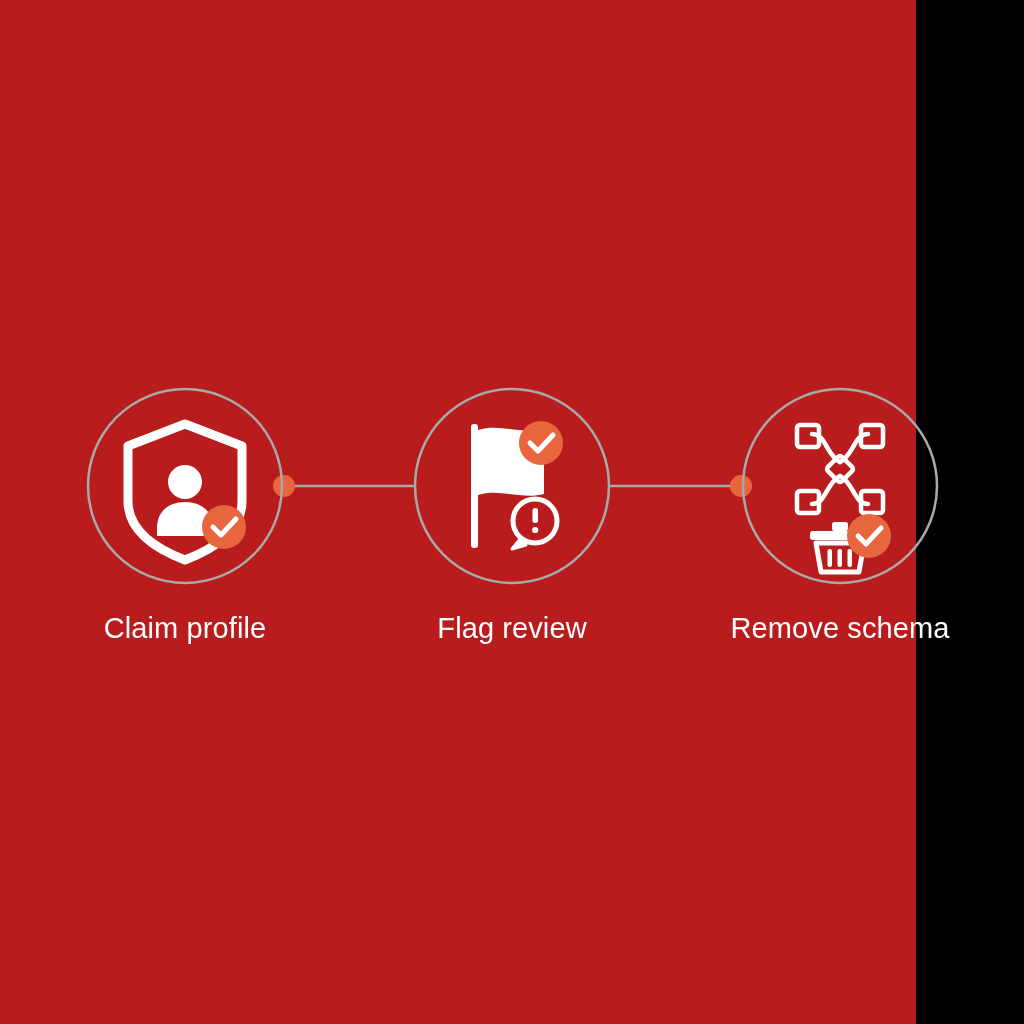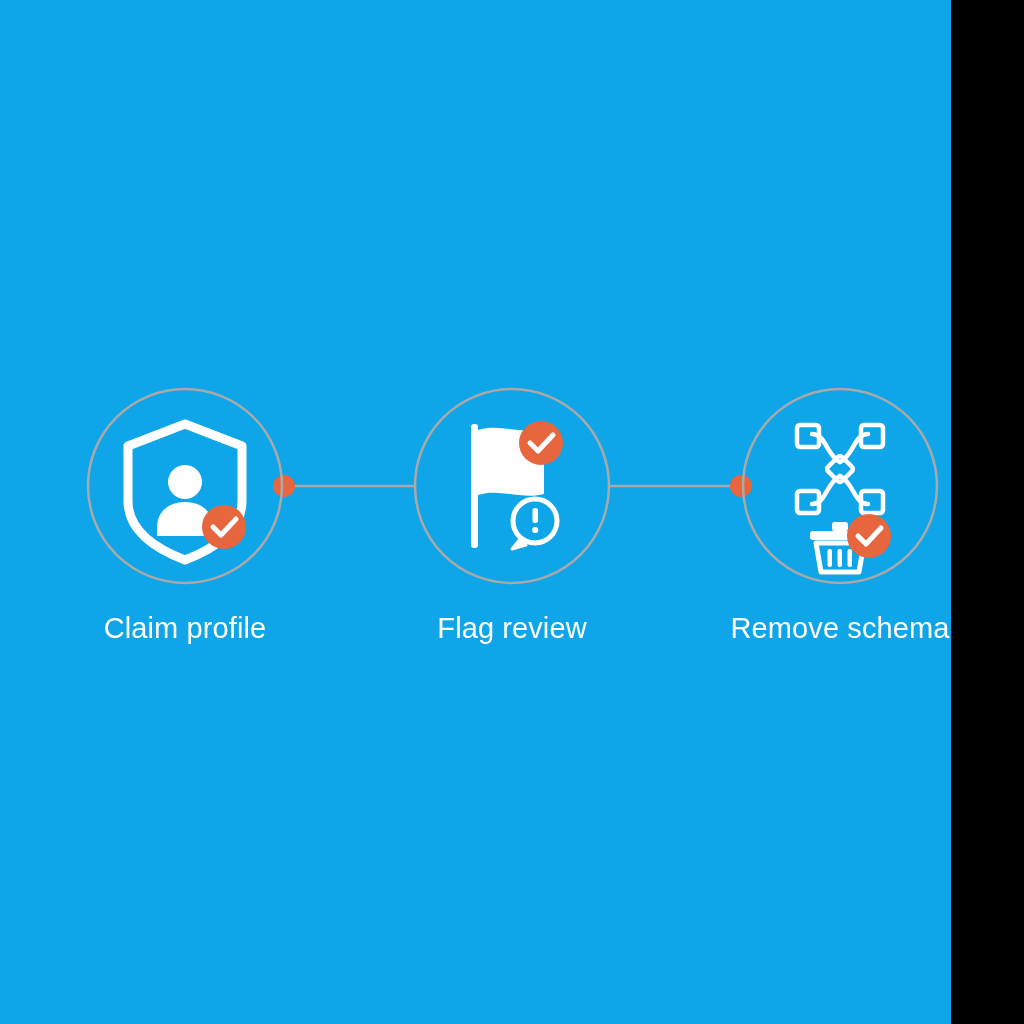--- a/index.html
+++ b/index.html
@@ -12,22 +12,21 @@
     width: 1024px;
     height: 1024px;
     overflow: hidden;
     font-family: "Liberation Sans", sans-serif;
     -webkit-font-smoothing: antialiased;
   }
   #stage {
     position: relative;
     width: 916px;
     height: 1024px;
-    background: #0ea5e9;
-    padding-left: 35px;
+    background: #b91c1c;
   }
   #flow-svg {
     position: absolute;
     left: 0;
     top: 0;
     width: 1024px;
     height: 1024px;
     display: block;
   }
   .step-label {

